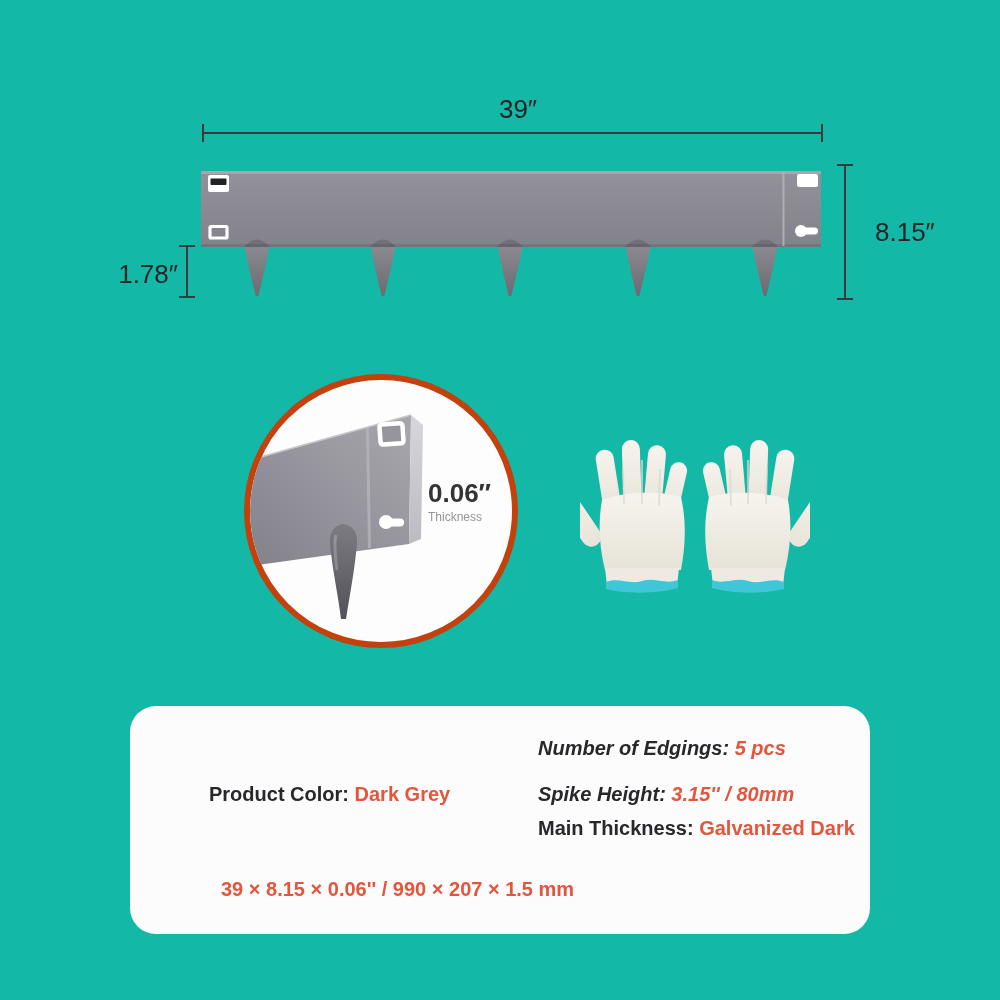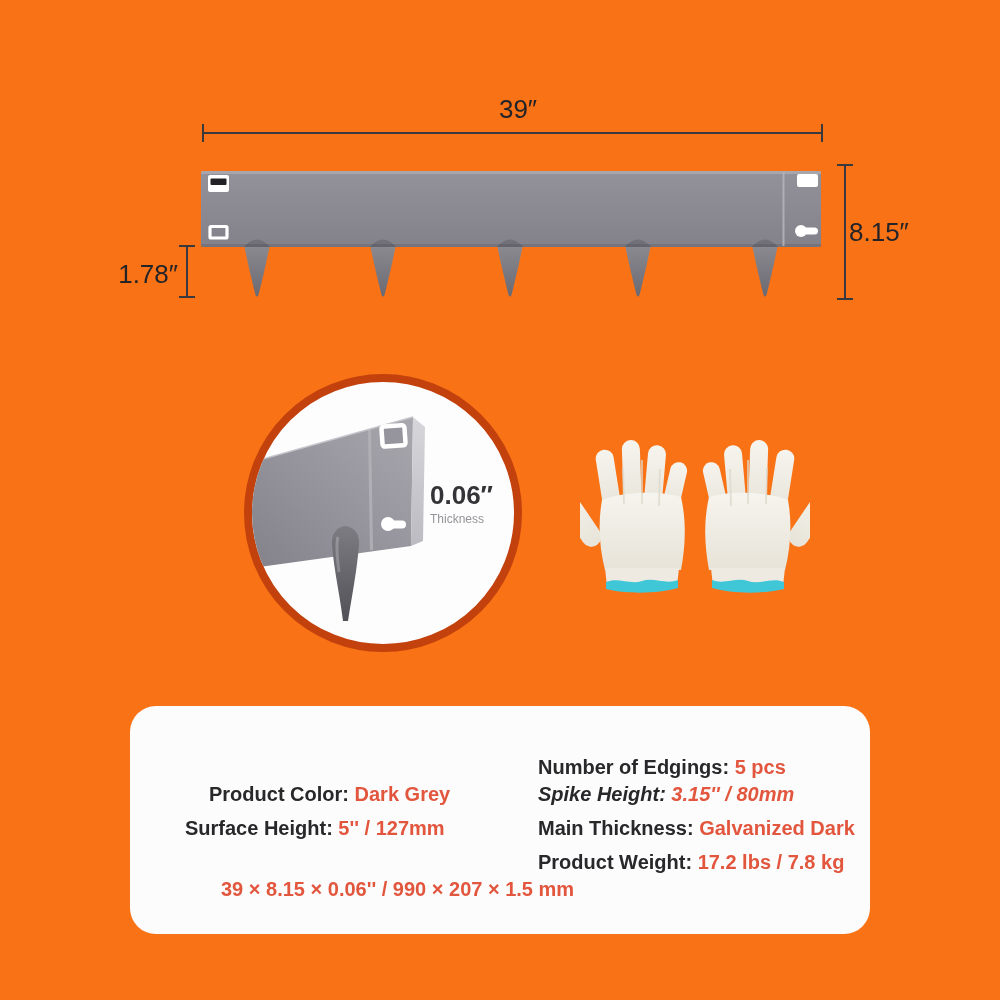--- a/index.html
+++ b/index.html
@@ -1,29 +1,29 @@
 <!DOCTYPE html>
 <html><head>
 <meta charset="utf-8">
 <style>
   html,body{margin:0;padding:0;}
   .canvas{
-    position:relative;width:1000px;height:1000px;background:#f97316;overflow:hidden;
+    position:relative;width:1000px;height:1000px;background:#14b8a6;overflow:hidden;
     font-family:"Liberation Sans","DejaVu Sans",sans-serif;
   }
   .abs{position:absolute;}
   
   .dim-label{position:absolute;color:#242428;font-size:26px;line-height:28px;}
   .dim-width{left:458px;top:95px;width:120px;text-align:center;}
-  .dim-height{left:849px;top:218px;}
+  .dim-height{left:875px;top:218px;}
   .dim-spike{left:94px;top:260px;width:84px;text-align:right;}
   
   .detail-circle{
     position:absolute;left:244px;top:374px;width:262px;height:262px;border-radius:50%;
-    background:#fdfdfe;border:8px solid #c2410c;overflow:hidden;
+    background:#fdfdfe;border:6px solid #c2410c;overflow:hidden;
   }
   .detail-circle svg{position:absolute;left:0;top:0;}
   .thick-value{position:absolute;left:178px;top:98px;font-size:26px;font-weight:bold;color:#343438;}
   .thick-label{position:absolute;left:178px;top:130px;font-size:12px;color:#949499;}
   
   .spec-panel{
     position:absolute;left:130px;top:706px;width:740px;height:228px;
     background:#fcfcfd;border-radius:26px;
   }
   .spec-row{position:absolute;font-size:20px;line-height:23px;font-weight:600;color:#28282b;white-space:nowrap;}
@@ -157,34 +157,28 @@
       <path d="M25,132 L99,132 L97,150 C80,155 45,155 27,150 Z" fill="#eeeae1"></path>
       <path d="M26,146 C38,141 50,149 62,145 C74,141 86,149 98,144 L98,152 C78,158 45,158 26,153 Z" fill="#3fc6d7"></path>
     </g>
     <use href="#gloveShape" xlink:href="#gloveShape" transform="translate(230 0) scale(-1 1)"></use>
   </svg>
 
   <div class="spec-panel">
     <div class="spec-row col-l" style="top:77px;margin-left:24px;">
       <span class="spec-label">Product Color: </span><span class="spec-value">Dark Grey</span>
     </div>
-    <div class="spec-row col-l" style="top:111px;">
-      <span class="spec-label">Surface Height: </span><span class="spec-value">5'' / 127mm</span>
-    </div>
     <div class="spec-row col-l" style="top:172px;margin-left:36px;">
       <span class="spec-value">39 × 8.15 × 0.06'' / 990 × 207 × 1.5 mm</span>
     </div>
 
-    <div class="spec-row col-r" style="top:50px;">
+    <div class="spec-row col-r" style="top:31px;font-style:italic;">
       <span class="spec-label">Number of Edgings: </span><span class="spec-value">5 pcs</span>
     </div>
     <div class="spec-row col-r" style="top:77px;font-style:italic;">
       <span class="spec-label">Spike Height: </span><span class="spec-value">3.15'' / 80mm</span>
     </div>
     <div class="spec-row col-r" style="top:111px;">
       <span class="spec-label">Main Thickness: </span><span class="spec-value">Galvanized Dark</span>
     </div>
-    <div class="spec-row col-r" style="top:145px;">
-      <span class="spec-label">Product Weight: </span><span class="spec-value">17.2 lbs / 7.8 kg</span>
-    </div>
   </div>
 
 </div>
 
 </body></html>

